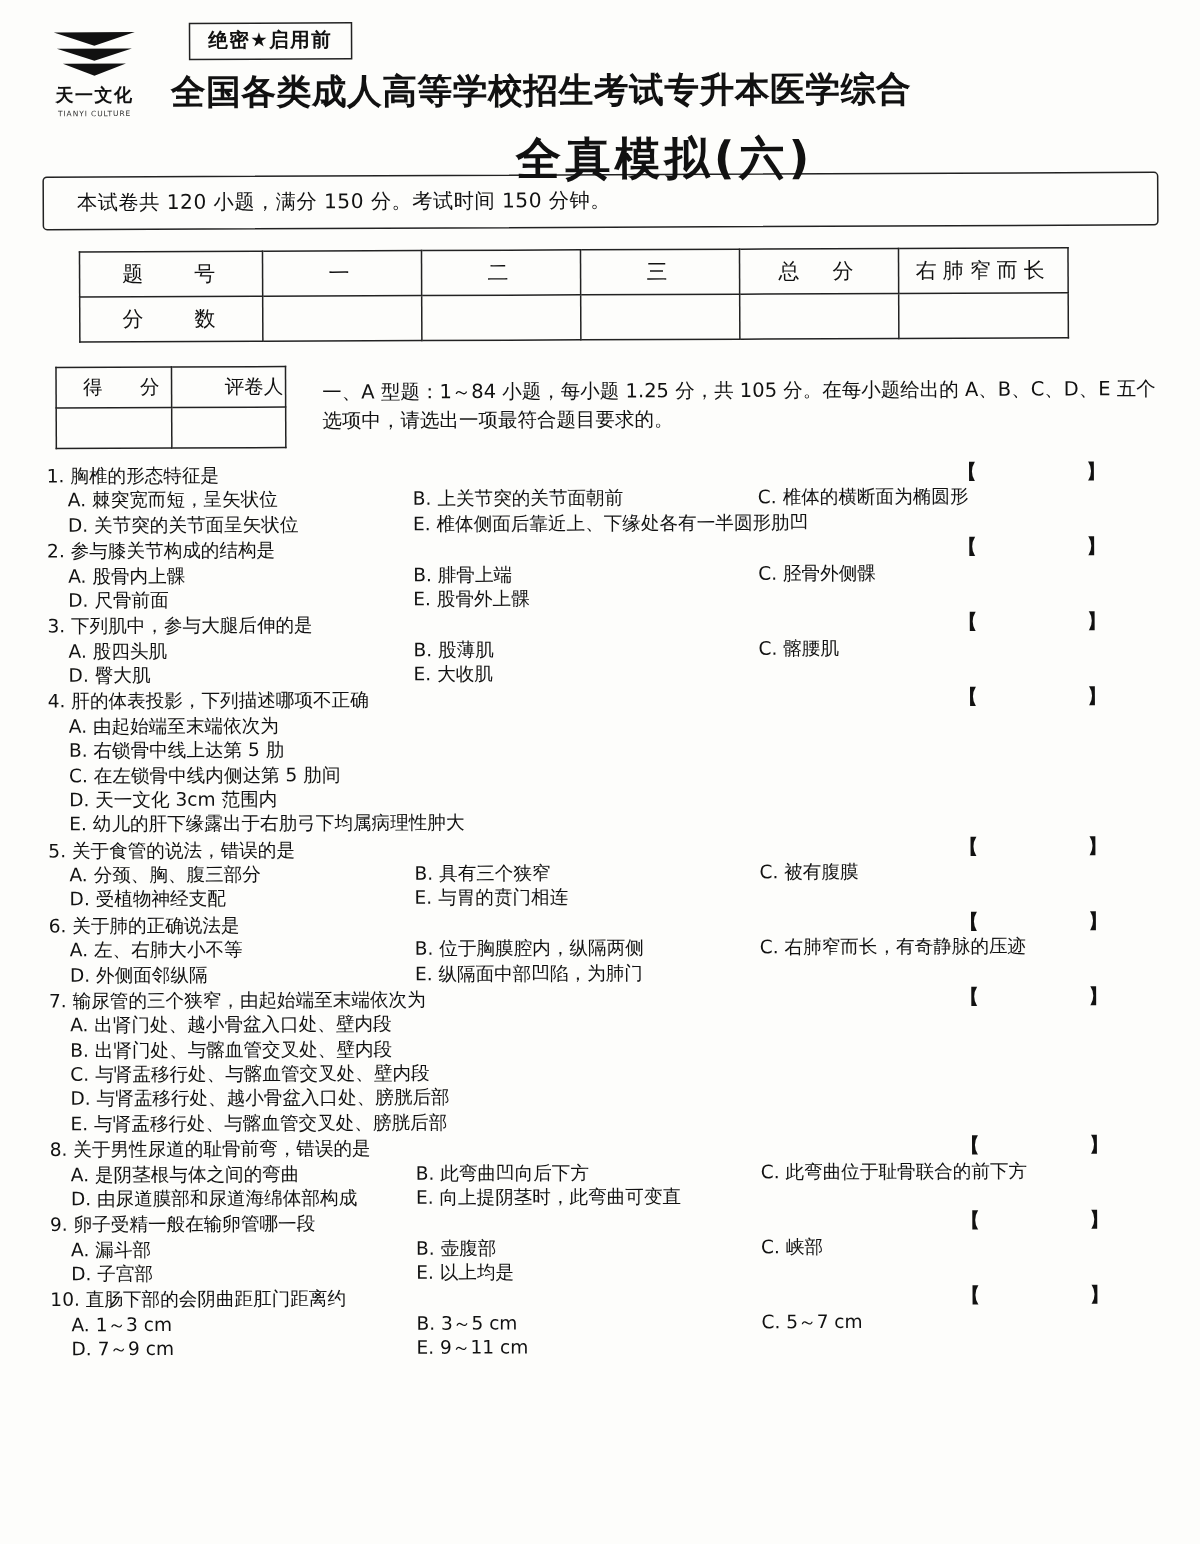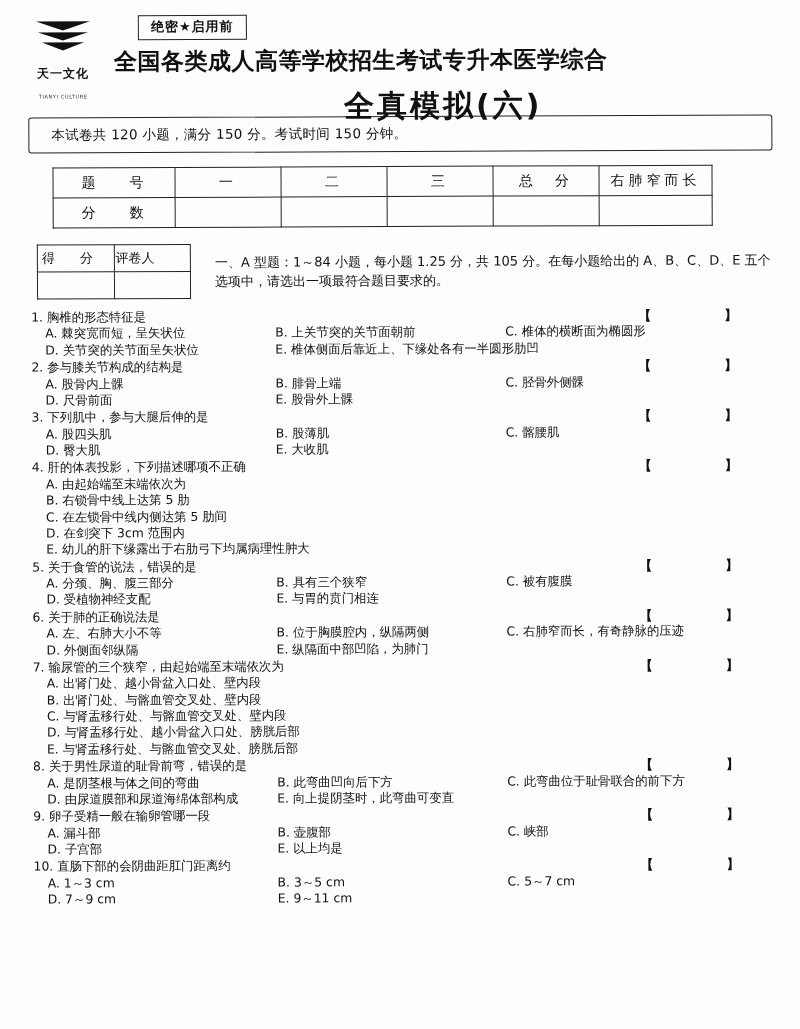--- a/index.html
+++ b/index.html
@@ -23,42 +23,41 @@
   
   .header{
     display:flex;align-items:flex-start;
     gap:10px;
     height:86px;
   }
   .logo{
     width:70px;flex:0 0 70px;
     display:flex;flex-direction:column;align-items:center;
     padding-top:4px;
-    gap:10px;
   }
   .logo-mark{
     width:58px;height:34px;
     position:relative;
   }
   .logo-mark svg{display:block;}
   .logo-cn{
     font-size:12px;letter-spacing:1px;font-weight:bold;
     margin-top:2px;
   }
   .logo-en{
     font-size:5px;letter-spacing:.6px;color:#333;margin-top:1px;
   }
   .hdr-right{flex:1;padding-left:6px;}
   .secret{
     display:inline-block;
     border:1px solid #222;
     padding:2px 12px 3px 12px;
     font-size:13px;font-weight:bold;
     letter-spacing:1px;
-    margin-left:24px;
+    margin-left:12px;
   }
   .title-main{
     font-size:23px;font-weight:bold;
     letter-spacing:.5px;
     margin-top:6px;
     white-space:nowrap;
   }
   .title-sub{
     text-align:center;
     font-size:30px;font-weight:bold;
@@ -104,21 +103,21 @@
   }
   .grader{
     border-collapse:collapse;
     width:154px;
     margin-left:8px;
     table-layout:fixed;
   }
   .grader td{
     border:1px solid #222;
     height:24px;
-    text-align:left;
+    text-align:right;
     font-size:13px;
   }
   .grader td.g1{letter-spacing:6px;padding-left:4px;}
   .section-intro{
     flex:1;
     padding-left:24px;
     font-size:13px;
     line-height:1.45;
     padding-top:10px;
   }
@@ -266,21 +265,21 @@
       <div class="opt-row">
         <span class="opt full">A. 由起始端至末端依次为</span>
       </div>
       <div class="opt-row">
         <span class="opt full">B. 右锁骨中线上达第 5 肋</span>
       </div>
       <div class="opt-row">
         <span class="opt full">C. 在左锁骨中线内侧达第 5 肋间</span>
       </div>
       <div class="opt-row">
-        <span class="opt full">D. 在剑突下 3cm 范围内</span>
+        <span class="opt full">D. 天一文化 3cm 范围内</span>
       </div>
       <div class="opt-row">
         <span class="opt full">E. 幼儿的肝下缘露出于右肋弓下均属病理性肿大</span>
       </div>
     </div>
 
     <div class="q">
       <div class="bracket">【　】</div>
       <div class="q-stem">5. 关于食管的说法，错误的是</div>
       <div class="opt-row">

